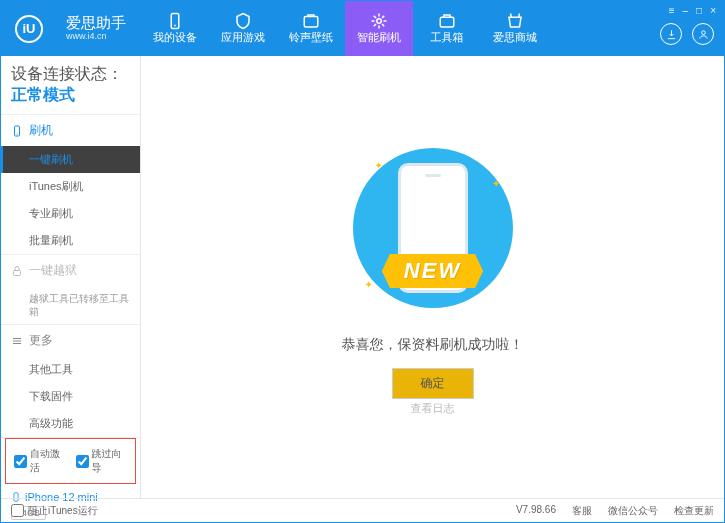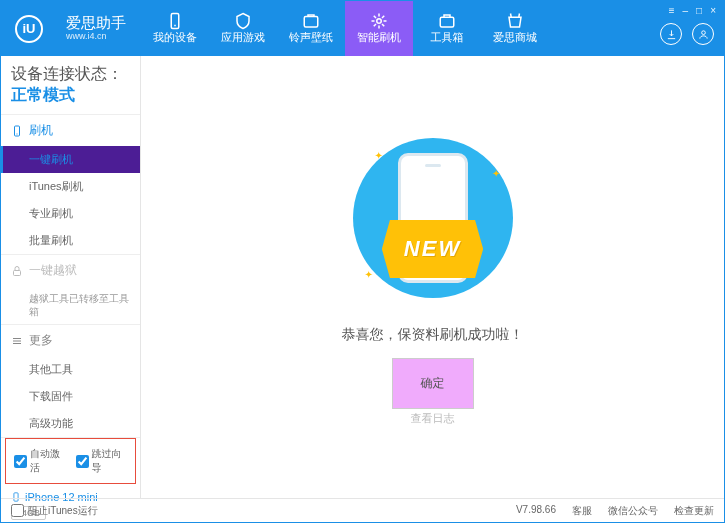--- a/index.html
+++ b/index.html
@@ -26,44 +26,44 @@
 
 .body{flex:1;display:flex;min-height:0}
 .side{width:140px;border-right:1px solid #e5e5e5;display:flex;flex-direction:column;font-size:11px;color:#555}
 .conn{padding:8px 10px;border-bottom:1px solid #eee;font-size:16px}
 .conn .st{color:#1a8fe6;font-weight:bold}
 .sgrp{border-bottom:1px solid #eee}
 .sgh{display:flex;align-items:center;padding:7px 10px;color:#1a8fe6;font-size:12px;cursor:pointer;gap:6px}
 .sgh.dim{color:#bbb}
 .sgh svg{width:12px;height:12px;flex-shrink:0}
 .sitem{padding:6px 10px 6px 28px;cursor:pointer;color:#666}
-.sitem.active{background:#4c1d95;color:#1a8fe6;border-left:2px solid #1a8fe6;padding-left:26px}
+.sitem.active{background:#404040;color:#1a8fe6;border-left:2px solid #1a8fe6;padding-left:26px}
 .sitem.small{font-size:10px;color:#999;line-height:1.3}
 .chkrow{padding:8px 8px;display:flex;gap:10px;font-size:10px;color:#666;border:1.5px solid #e74c3c;margin:0 4px}
 .chkrow label{display:flex;align-items:center;gap:3px;cursor:pointer}
 .chkrow input{accent-color:#1a8fe6}
 .dev{padding:6px 10px}
 .dev .dname{color:#1a8fe6;font-size:11px;display:flex;align-items:center;gap:4px}
 .dev .dname svg{width:10px;height:14px}
 .dev .cap{display:inline-block;border:1px solid #ccc;border-radius:2px;padding:1px 5px;font-size:9px;color:#888;margin-top:2px}
 .dev .ddet{font-size:13px;color:#888;margin-top:20px}
 
 .main{flex:1;display:flex;flex-direction:column;align-items:center;justify-content:center;position:relative}
 .illus{width:200px;height:180px;position:relative;display:flex;align-items:center;justify-content:center}
 .circle{width:160px;height:160px;border-radius:50%;background:#2fb5f0;display:flex;align-items:center;justify-content:center;position:relative}
 .phone{width:70px;height:130px;background:#fff;border-radius:10px;border:3px solid #dce8f0;position:relative}
 .phone:before{content:"";position:absolute;top:8px;left:50%;transform:translateX(-50%);width:16px;height:3px;background:#dce8f0;border-radius:2px}
 .phone:after{content:"";position:absolute;bottom:6px;left:50%;transform:translateX(-50%);width:10px;height:10px;border:2px solid #dce8f0;border-radius:50%}
 .ribbon{position:absolute;bottom:30px;left:0;right:0;display:flex;justify-content:center}
-.ribbon .band{background:#ffc107;color:#fff;font-weight:900;font-style:italic;font-size:22px;padding:16px 22px;letter-spacing:2px;clip-path:polygon(8% 0,92% 0,100% 50%,92% 100%,8% 100%,0 50%);text-shadow:1px 1px 0 #e6a800}
+.ribbon .band{background:#ffc107;color:#fff;font-weight:900;font-style:italic;font-size:22px;padding:4px 22px;letter-spacing:2px;clip-path:polygon(8% 0,92% 0,100% 50%,92% 100%,8% 100%,0 50%);text-shadow:1px 1px 0 #e6a800}
 .stars{position:absolute;inset:0}
 .star{position:absolute;color:#ffc107;font-size:10px}
 .s1{top:12px;left:22px}.s2{top:30px;right:12px}.s3{bottom:18px;left:12px}
 .msg{font-size:14px;color:#555;margin-top:18px}
-.okbtn{margin-top:14px;padding:16px 28px;border:1px solid #ccc;background:#f0abfc;font-size:12px;color:#555;cursor:pointer}
+.okbtn{margin-top:14px;padding:6px 28px;border:1px solid #ccc;background:#eab308;font-size:12px;color:#555;cursor:pointer}
 .loglink{margin-top:2px;font-size:11px;color:#bbb;cursor:pointer}
 
 
 .foot{height:24px;border-top:1px solid #e5e5e5;display:flex;align-items:center;font-size:10px;color:#666;padding:0 10px}
 .foot .l{display:flex;align-items:center;gap:4px}
 .foot .r{margin-left:auto;display:flex;gap:16px}
 .foot .r span{cursor:pointer}
 </style>
 </head>
 <body>

